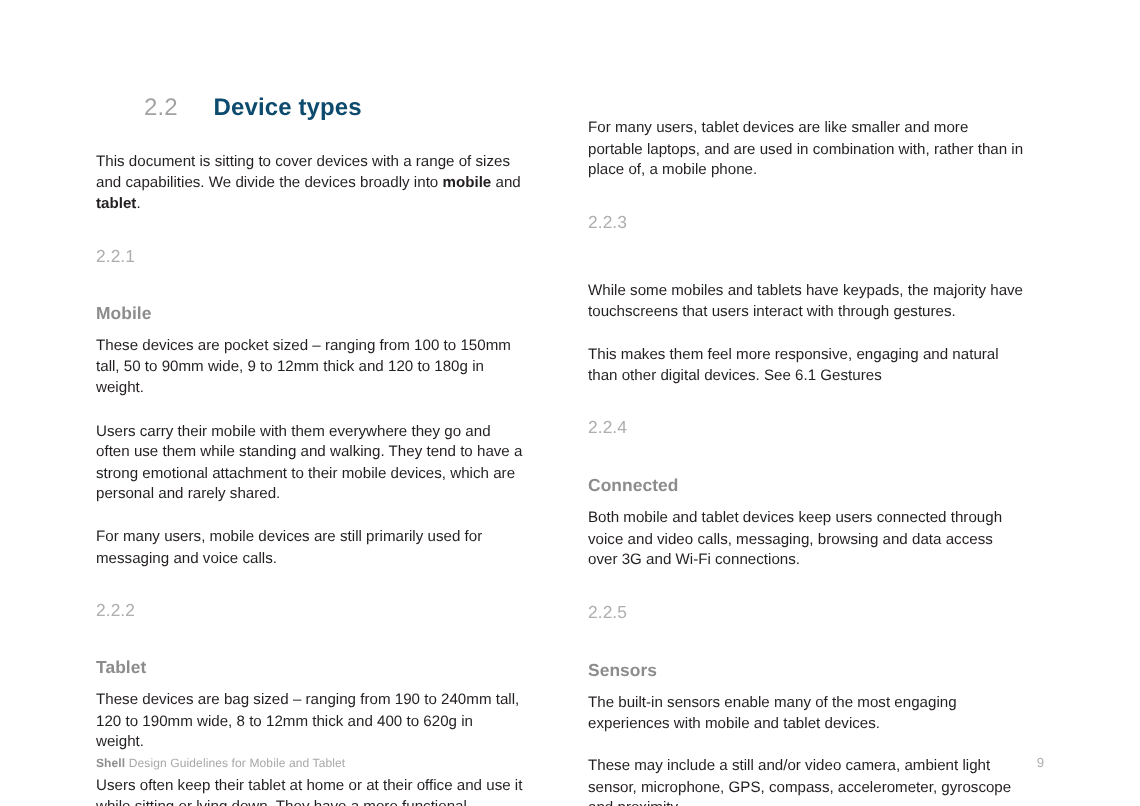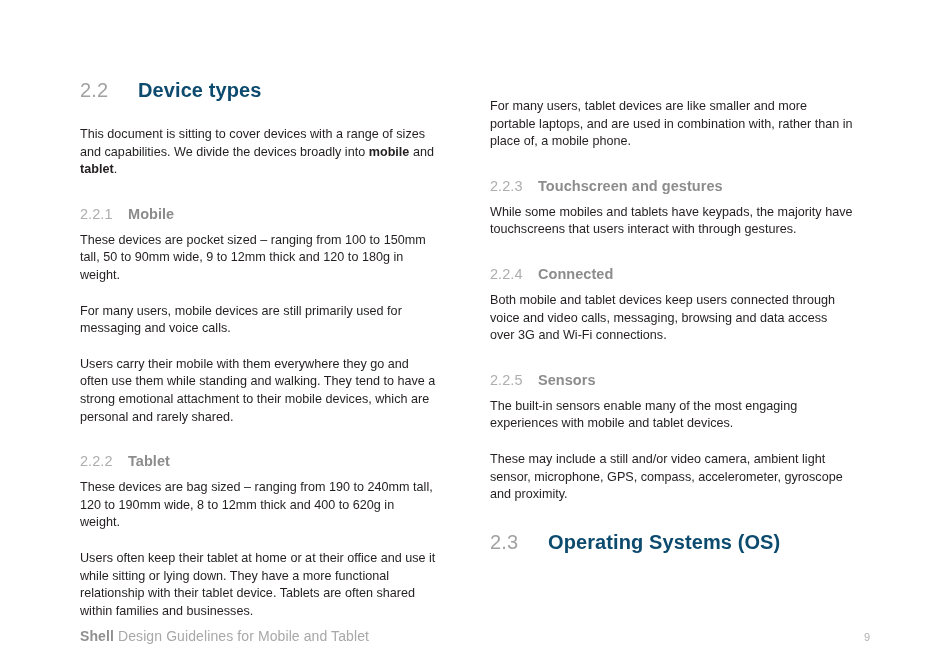--- a/index.html
+++ b/index.html
@@ -61,36 +61,38 @@
     font-weight: bold;
   }
 
   .h3 {
     display: flex;
     align-items: baseline;
     margin: 26px 0 9px 0;
     font-size: 14.5px;
     line-height: 18px;
     letter-spacing: 0.05px;
+    flex-direction: column;
   }
   .h3 .num {
     color: #aeaeae;
     font-weight: normal;
     width: 48px;
     flex: 0 0 48px;
   }
   .h3 .title {
     color: #8c8c8c;
     font-weight: bold;
   }
 
   
   .col > .h2:first-child,
   .col > .h3:first-child {
     margin-top: 0;
+    margin-left: 40px;
   }
 
   
   p.body {
     margin: 0 16px 18px 0;
     font-size: 12.6px;
     line-height: 17.6px;
     color: #231f20;
     letter-spacing: 0.01px;
   }
@@ -111,21 +113,21 @@
   .footer {
     position: absolute;
     left: 80px;
     bottom: 28px;
     width: 790px;
     display: flex;
     align-items: baseline;
     justify-content: space-between;
   }
   .footer-text {
-    font-size: 14px;
+    font-size: 10px;
     line-height: 14px;
     color: #a8a8a8;
     letter-spacing: 0.1px;
   }
   .footer-text .brand {
     font-weight: bold;
     color: #8f8f8f;
   }
   .page-number {
     font-size: 11px;
@@ -147,41 +149,41 @@
         <span class="title">Device types</span>
       </div>
 
       <p class="body"><span>This document is sitting to cover devices with a range of sizes and capabilities. We divide the devices broadly into </span><b>mobile</b><span> and </span><b>tablet</b><span>.</span></p>
 
       <div class="h3">
         <span class="num">2.2.1</span>
         <span class="title">Mobile</span>
       </div>
       <p class="body">These devices are pocket sized – ranging from 100 to 150mm tall, 50 to 90mm wide, 9 to 12mm thick and 120 to 180g in weight.</p>
+      <p class="body">Users carry their mobile with them everywhere they go and often use them while standing and walking. They tend to have a strong emotional attachment to their mobile devices, which are personal and rarely shared.</p>
       <p class="body">For many users, mobile devices are still primarily used for messaging and voice calls.</p>
-      <p class="body">Users carry their mobile with them everywhere they go and often use them while standing and walking. They tend to have a strong emotional attachment to their mobile devices, which are personal and rarely shared.</p>
 
       <div class="h3">
         <span class="num">2.2.2</span>
         <span class="title">Tablet</span>
       </div>
       <p class="body">These devices are bag sized – ranging from 190 to 240mm tall, 120 to 190mm wide, 8 to 12mm thick and 400 to 620g in weight.</p>
       <p class="body">Users often keep their tablet at home or at their office and use it while sitting or lying down. They have a more functional relationship with their tablet device. Tablets are often shared within families and businesses.</p>
 
     </div>
 
     <div class="col col-right">
 
       <p class="body">For many users, tablet devices are like smaller and more portable laptops, and are used in combination with, rather than in place of, a mobile phone.</p>
 
       <div class="h3">
         <span class="num">2.2.3</span>
-        <span class="title">Touchscreen and gestures</span>
       </div>
       <p class="body">While some mobiles and tablets have keypads, the majority have touchscreens that users interact with through gestures.</p>
+      <p class="body">This makes them feel more responsive, engaging and natural than other digital devices. See 6.1 Gestures</p>
 
       <div class="h3">
         <span class="num">2.2.4</span>
         <span class="title">Connected</span>
       </div>
       <p class="body">Both mobile and tablet devices keep users connected through voice and video calls, messaging, browsing and data access over 3G and Wi-Fi connections.</p>
 
       <div class="h3">
         <span class="num">2.2.5</span>
         <span class="title">Sensors</span>

